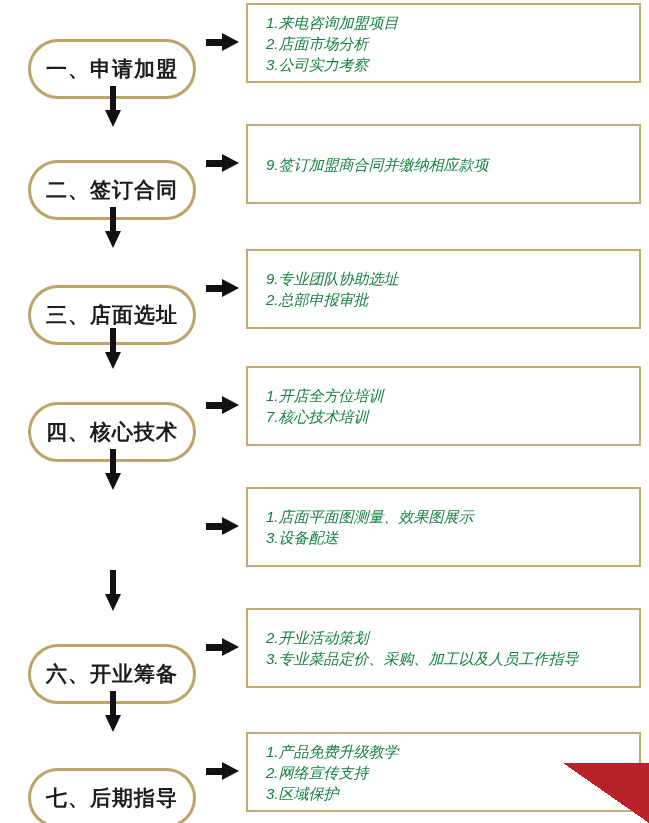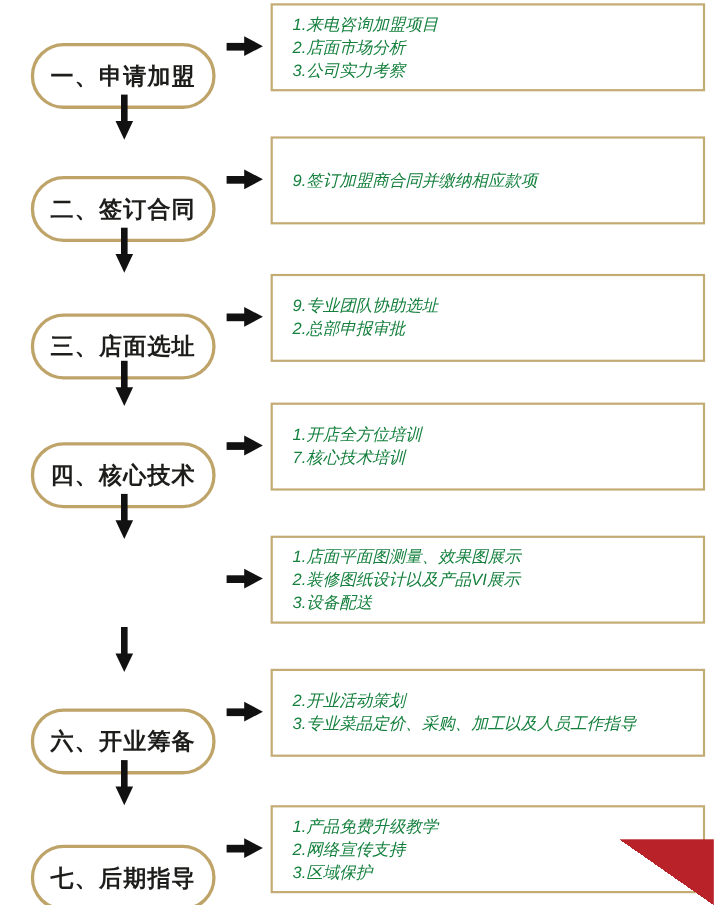--- a/index.html
+++ b/index.html
@@ -198,21 +198,20 @@
         <div class="detail-line">7.核心技术培训</div>
       </div>
     </div>
     <div class="row" style="top: 487px;">
       <div class="arrow-right">
         <div class="shaft"></div>
         <div class="head"></div>
       </div>
       <div class="detail-box">
         <div class="detail-line">1.店面平面图测量、效果图展示</div>
-        <div class="detail-line">2.装修图纸设计以及产品VI展示</div>
         <div class="detail-line">3.设备配送</div>
       </div>
     </div>
     <div class="row" style="top: 608px;">
       <div class="stage-pill">
         <span class="stage-label">六、开业筹备</span>
       </div>
       <div class="arrow-right">
         <div class="shaft"></div>
         <div class="head"></div>

